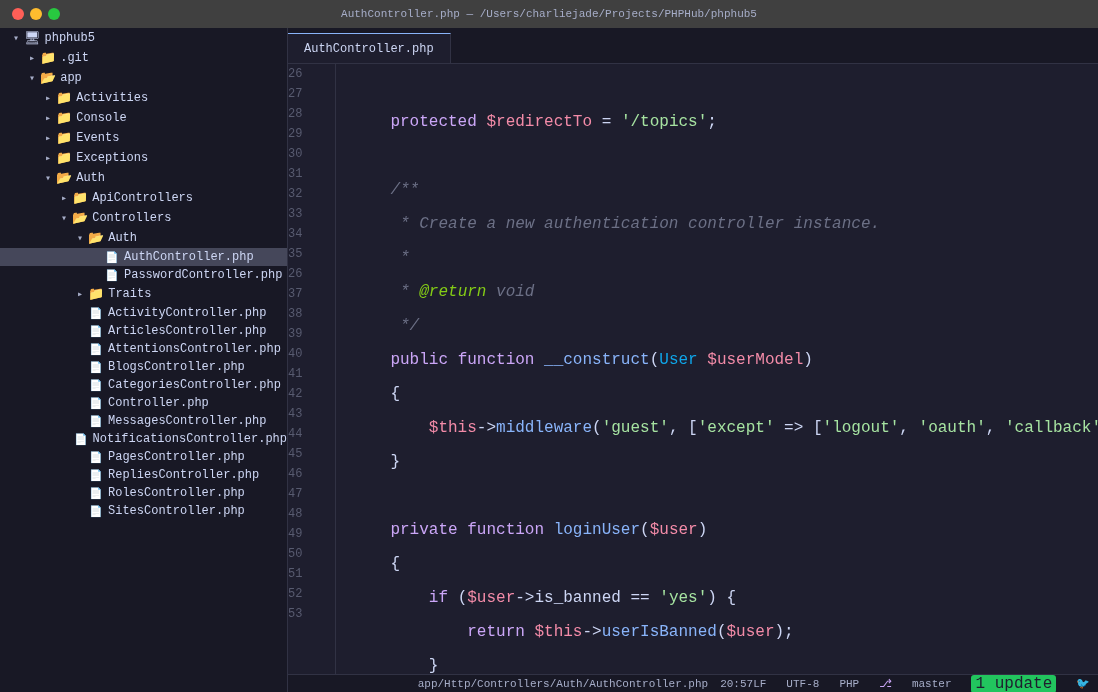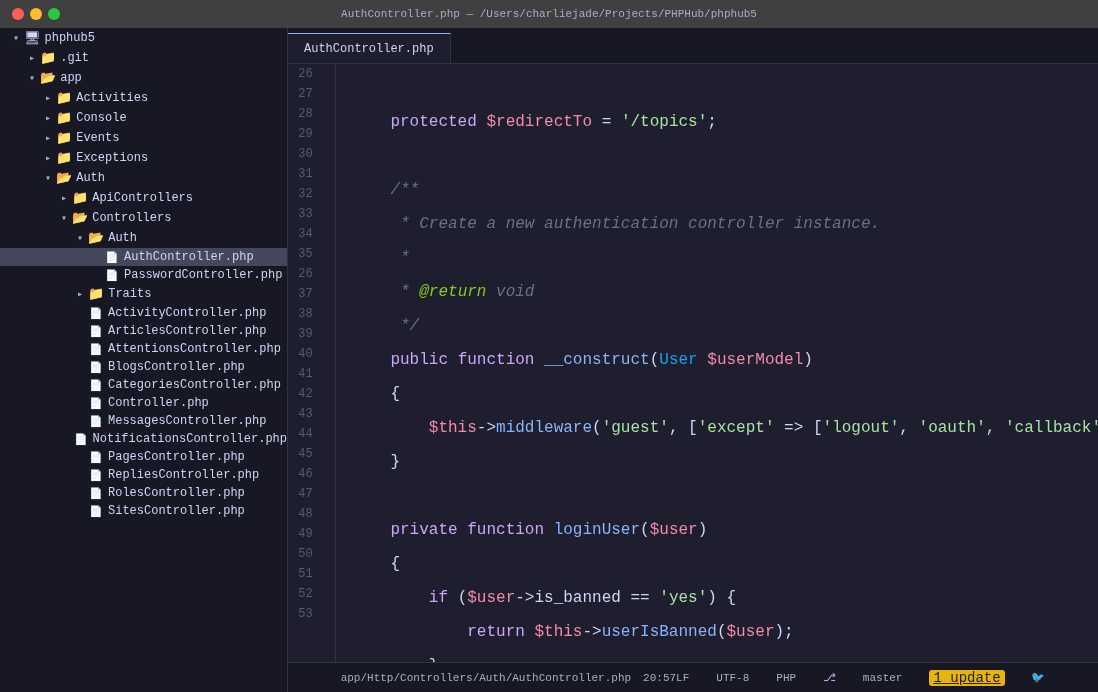--- a/index.html
+++ b/index.html
@@ -119,21 +119,21 @@
       flex: 1;
       overflow: auto;
       background: #1e1e2e;
       display: flex;
     }
 
     .line-numbers {
       width: 48px;
       background: #1e1e2e;
       color: #585b70;
-      text-align: center;
+      text-align: left;
       padding-right: 12px;
       padding-top: 0;
       flex-shrink: 0;
       user-select: none;
       border-right: 1px solid #313244;
     }
     .line-numbers div {
       line-height: 20px;
       font-size: 12px;
     }
@@ -155,40 +155,39 @@
     .fn { color: #89b4fa; } 
     .str { color: #a6e3a1; } 
     .var { color: #f38ba8; } 
     .cmt { color: #6c7086; font-style: italic; } 
     .type { color: #0ea5e9; } 
     .plain { color: #cdd6f4; }
 
     
     .status-bar {
       background: #181825;
-      height: 30px;
+      height: 18px;
       display: flex;
       align-items: center;
-      justify-content: center;
+      justify-content: flex-end;
       padding: 0 8px;
       border-top: 1px solid #313244;
       flex-shrink: 0;
       font-size: 11px;
       color: #a6adc8;
     }
     .status-left { display: flex; align-items: center; gap: 12px; }
-    .status-right { display: flex; align-items: center; gap: 27px; }
+    .status-right { display: flex; align-items: center; gap: 20px; }
     .git-icon { color: #cba6f7; }
     .update-badge {
-      background: #eab308;
+      background: #22c55e;
       color: #1e1e2e;
       border-radius: 3px;
       padding: 0 4px;
-      font-size: 14px;
-      text-decoration: underline;
+      font-size: 16px;
     }
   </style>
 </head>
 <body>
 
 <div class="titlebar">
   <div class="titlebar-buttons">
     <div class="tb-btn tb-close"></div>
     <div class="tb-btn tb-min"></div>
     <div class="tb-btn tb-max"></div>

